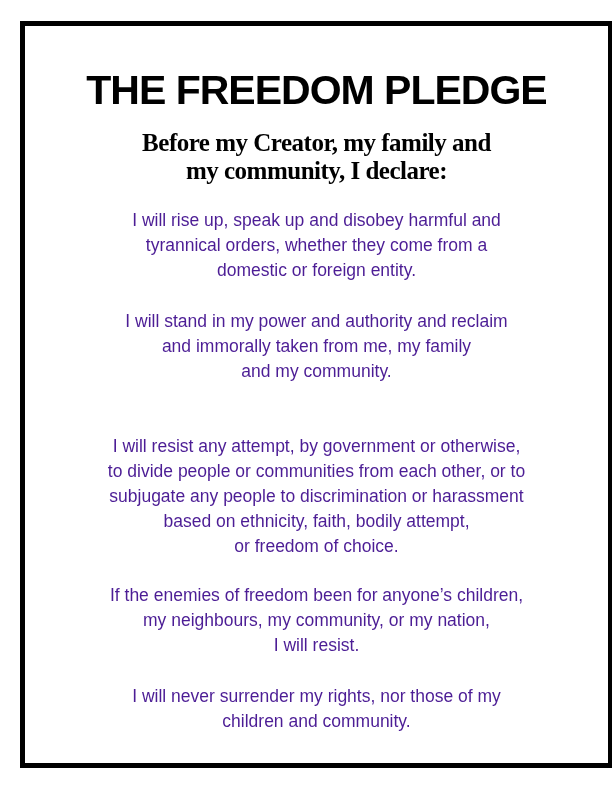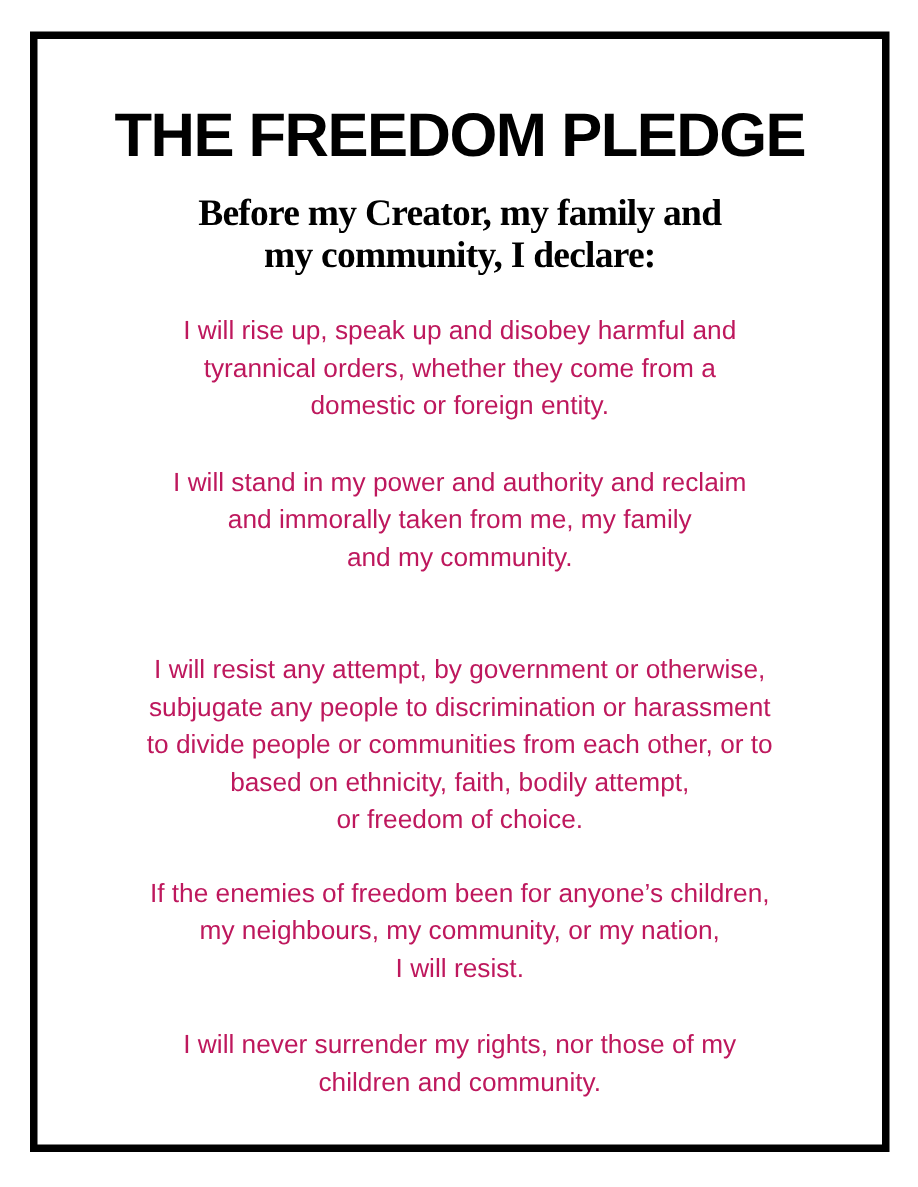--- a/index.html
+++ b/index.html
@@ -3,20 +3,21 @@
   <meta charset="utf-8">
   <style>
     html, body { margin: 0; padding: 0; background: #ffffff; }
     body { width: 612px; height: 791px; position: relative; overflow: hidden; }
     .frame {
       position: absolute;
       left: 20px; top: 21px;
       width: 563px; height: 737px;
       border: 5px solid #000000;
       background: #ffffff;
+      padding-left: 20px;
     }
     .title {
       position: absolute;
       left: 0; right: 0; top: 40px;
       text-align: center;
       font-family: "Liberation Sans", sans-serif;
       font-weight: bold;
       font-size: 41px;
       letter-spacing: -1px;
       color: #000;
@@ -35,21 +36,21 @@
       color: #000;
       margin: 0;
     }
     .para {
       position: absolute;
       left: 0; right: 0;
       text-align: center;
       font-family: "Liberation Sans", sans-serif;
       font-size: 17.5px;
       line-height: 25px;
-      color: #be185d;
+      color: #4c1d95;
       margin: 0;
     }
     .para span.line { display: block; white-space: nowrap; }
     .p1 { top: 182px; }
     .p2 { top: 283px; }
     .p3 { top: 408px; }
     .p4 { top: 557px; }
     .p5 { top: 658px; }
   </style>
 </head>
@@ -70,22 +71,22 @@
   </p>
 
   <p class="para p2">
     <span class="line">I will stand in my power and authority and reclaim</span>
     <span class="line">and immorally taken from me, my family</span>
     <span class="line">and my community.</span>
   </p>
 
   <p class="para p3">
     <span class="line">I will resist any attempt, by government or otherwise,</span>
+    <span class="line">to divide people or communities from each other, or to</span>
     <span class="line">subjugate any people to discrimination or harassment</span>
-    <span class="line">to divide people or communities from each other, or to</span>
     <span class="line">based on ethnicity, faith, bodily attempt,</span>
     <span class="line">or freedom of choice.</span>
   </p>
 
   <p class="para p4">
     <span class="line">If the enemies of freedom been for anyone’s children,</span>
     <span class="line">my neighbours, my community, or my nation,</span>
     <span class="line">I will resist.</span>
   </p>
 

